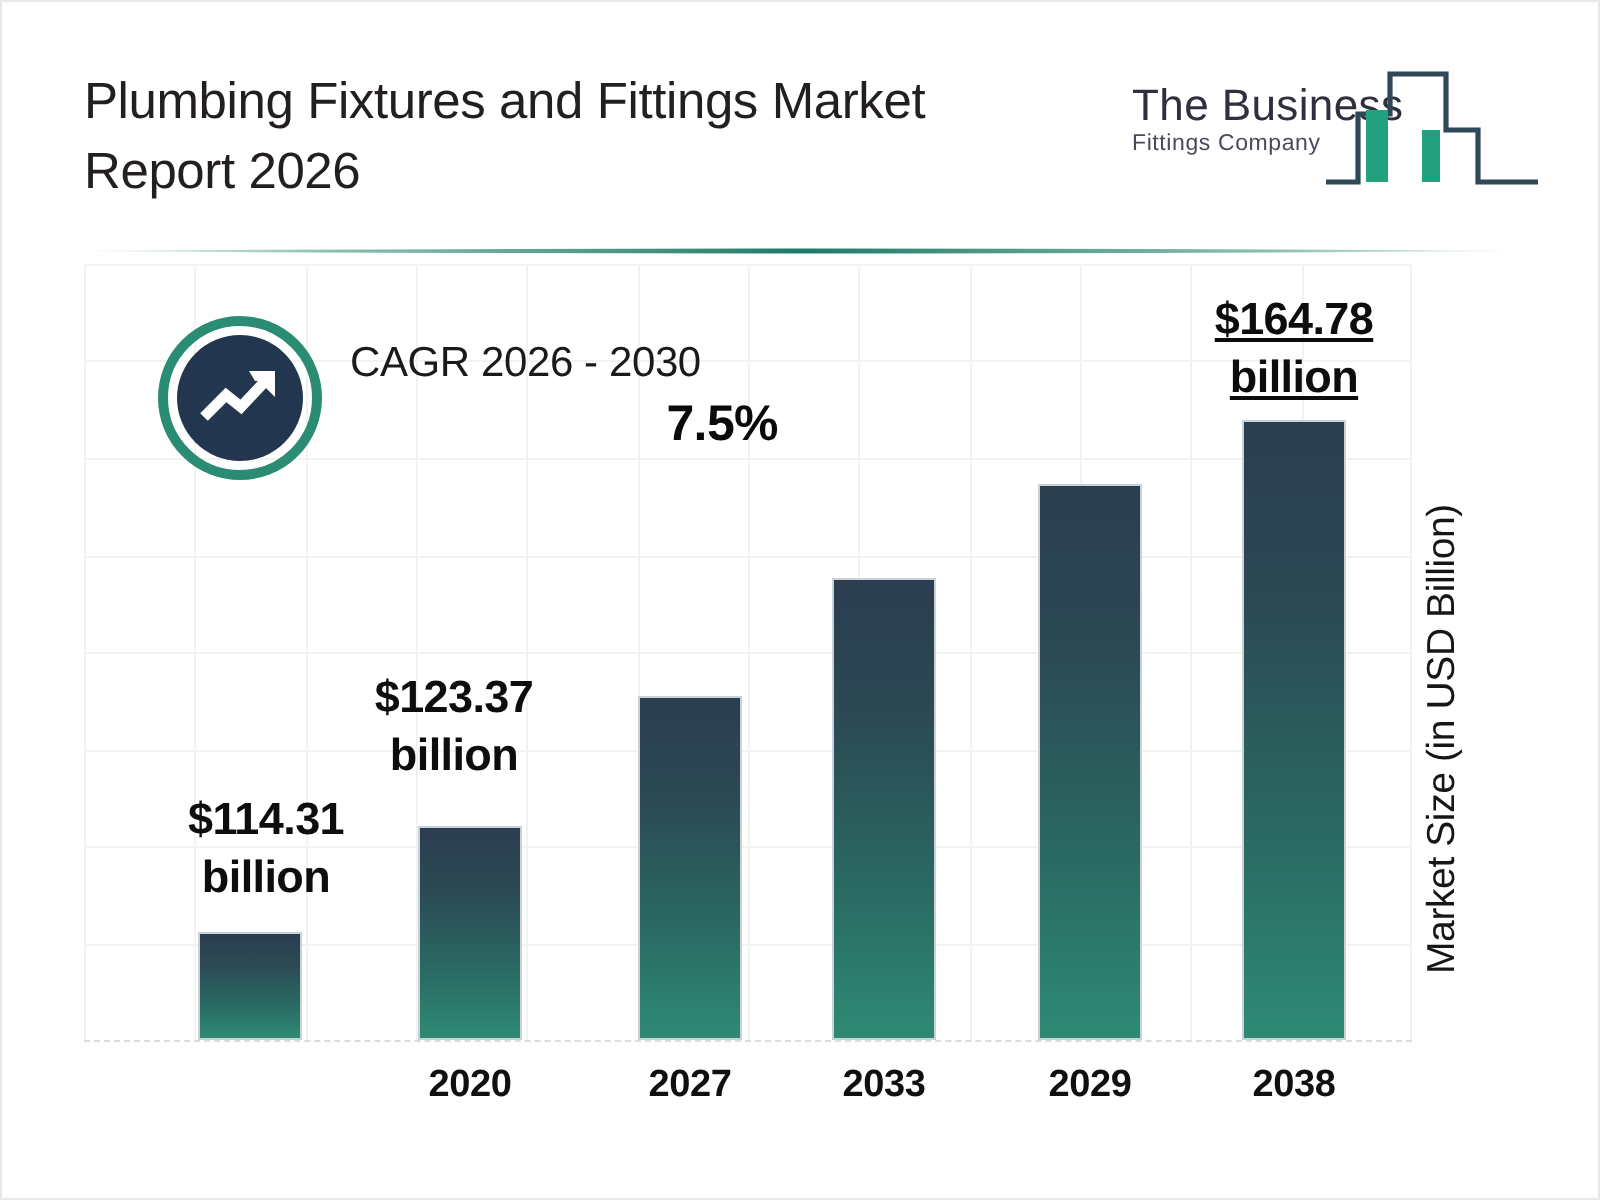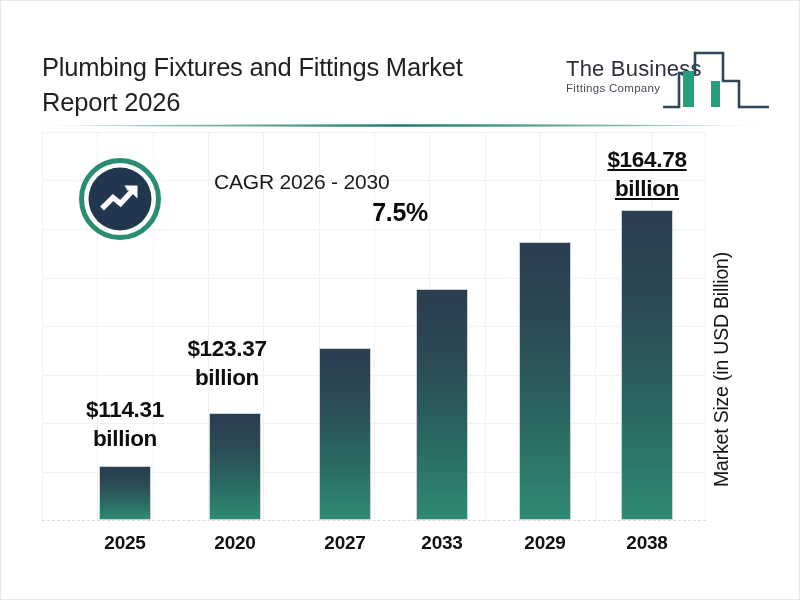--- a/index.html
+++ b/index.html
@@ -22,21 +22,21 @@
     height: 600px;
     background: #ffffff;
     box-sizing: border-box;
     border: 1px solid #e8e8e8;
     overflow: hidden;
   }
 
   
   #header {
     position: absolute;
-    left: 0; top: 16px;
+    left: 0; top: 0;
     width: 800px;
     height: 118px;
   }
   #title {
     position: absolute;
     left: 41px;
     top: 33px;
     width: 490px;
     font-size: 25.5px;
     line-height: 35px;
@@ -184,21 +184,20 @@
     left: 0;
     top: 2px;
     width: 82px;
     height: 82px;
   }
   #cagr-text {
     position: absolute;
     left: 96px;
     top: 12px;
     width: 214px;
-    margin-left: 39px;
   }
   #cagr-range {
     font-size: 21px;
     color: #1a1a1a;
     line-height: 28px;
     white-space: nowrap;
     letter-spacing: -0.2px;
   }
   #cagr-value {
     font-size: 25px;
@@ -270,36 +269,35 @@
 
   <div class="bar" style="left:98px;  top:465px; width:52px; height:54px;"></div>
   <div class="bar" style="left:208px; top:412px; width:52px; height:107px;"></div>
   <div class="bar" style="left:318px; top:347px; width:52px; height:172px;"></div>
   <div class="bar" style="left:415px; top:288px; width:52px; height:231px;"></div>
   <div class="bar" style="left:518px; top:241px; width:52px; height:278px;"></div>
   <div class="bar" style="left:620px; top:209px; width:52px; height:310px;"></div>
 
   <div id="axis-line"></div>
 
-  <div class="value-label" style="left:54px; top:394px; width:140px;">
+  <div class="value-label" style="left:62px; top:394px; width:140px;">
     <div>$114.31</div>
     <div>billion</div>
   </div>
 
   <div class="value-label" style="left:156px; top:333px; width:140px;">
     <div>$123.37</div>
     <div>billion</div>
   </div>
 
   <div class="value-label" style="left:576px; top:144px; width:140px;text-decoration:underline;">
     <div>$164.78</div>
     <div>billion</div>
   </div>
 
-  <div class="xtick" style="left:74px;  width:100px;">2025</div>
   <div class="xtick" style="left:184px; width:100px;">2020</div>
   <div class="xtick" style="left:294px; width:100px;">2027</div>
   <div class="xtick" style="left:391px; width:100px;">2033</div>
   <div class="xtick" style="left:494px; width:100px;">2029</div>
   <div class="xtick" style="left:596px; width:100px;">2038</div>
 
   <div id="yaxis-title">
     <span>Market Size (in USD Billion)</span>
   </div>
 

